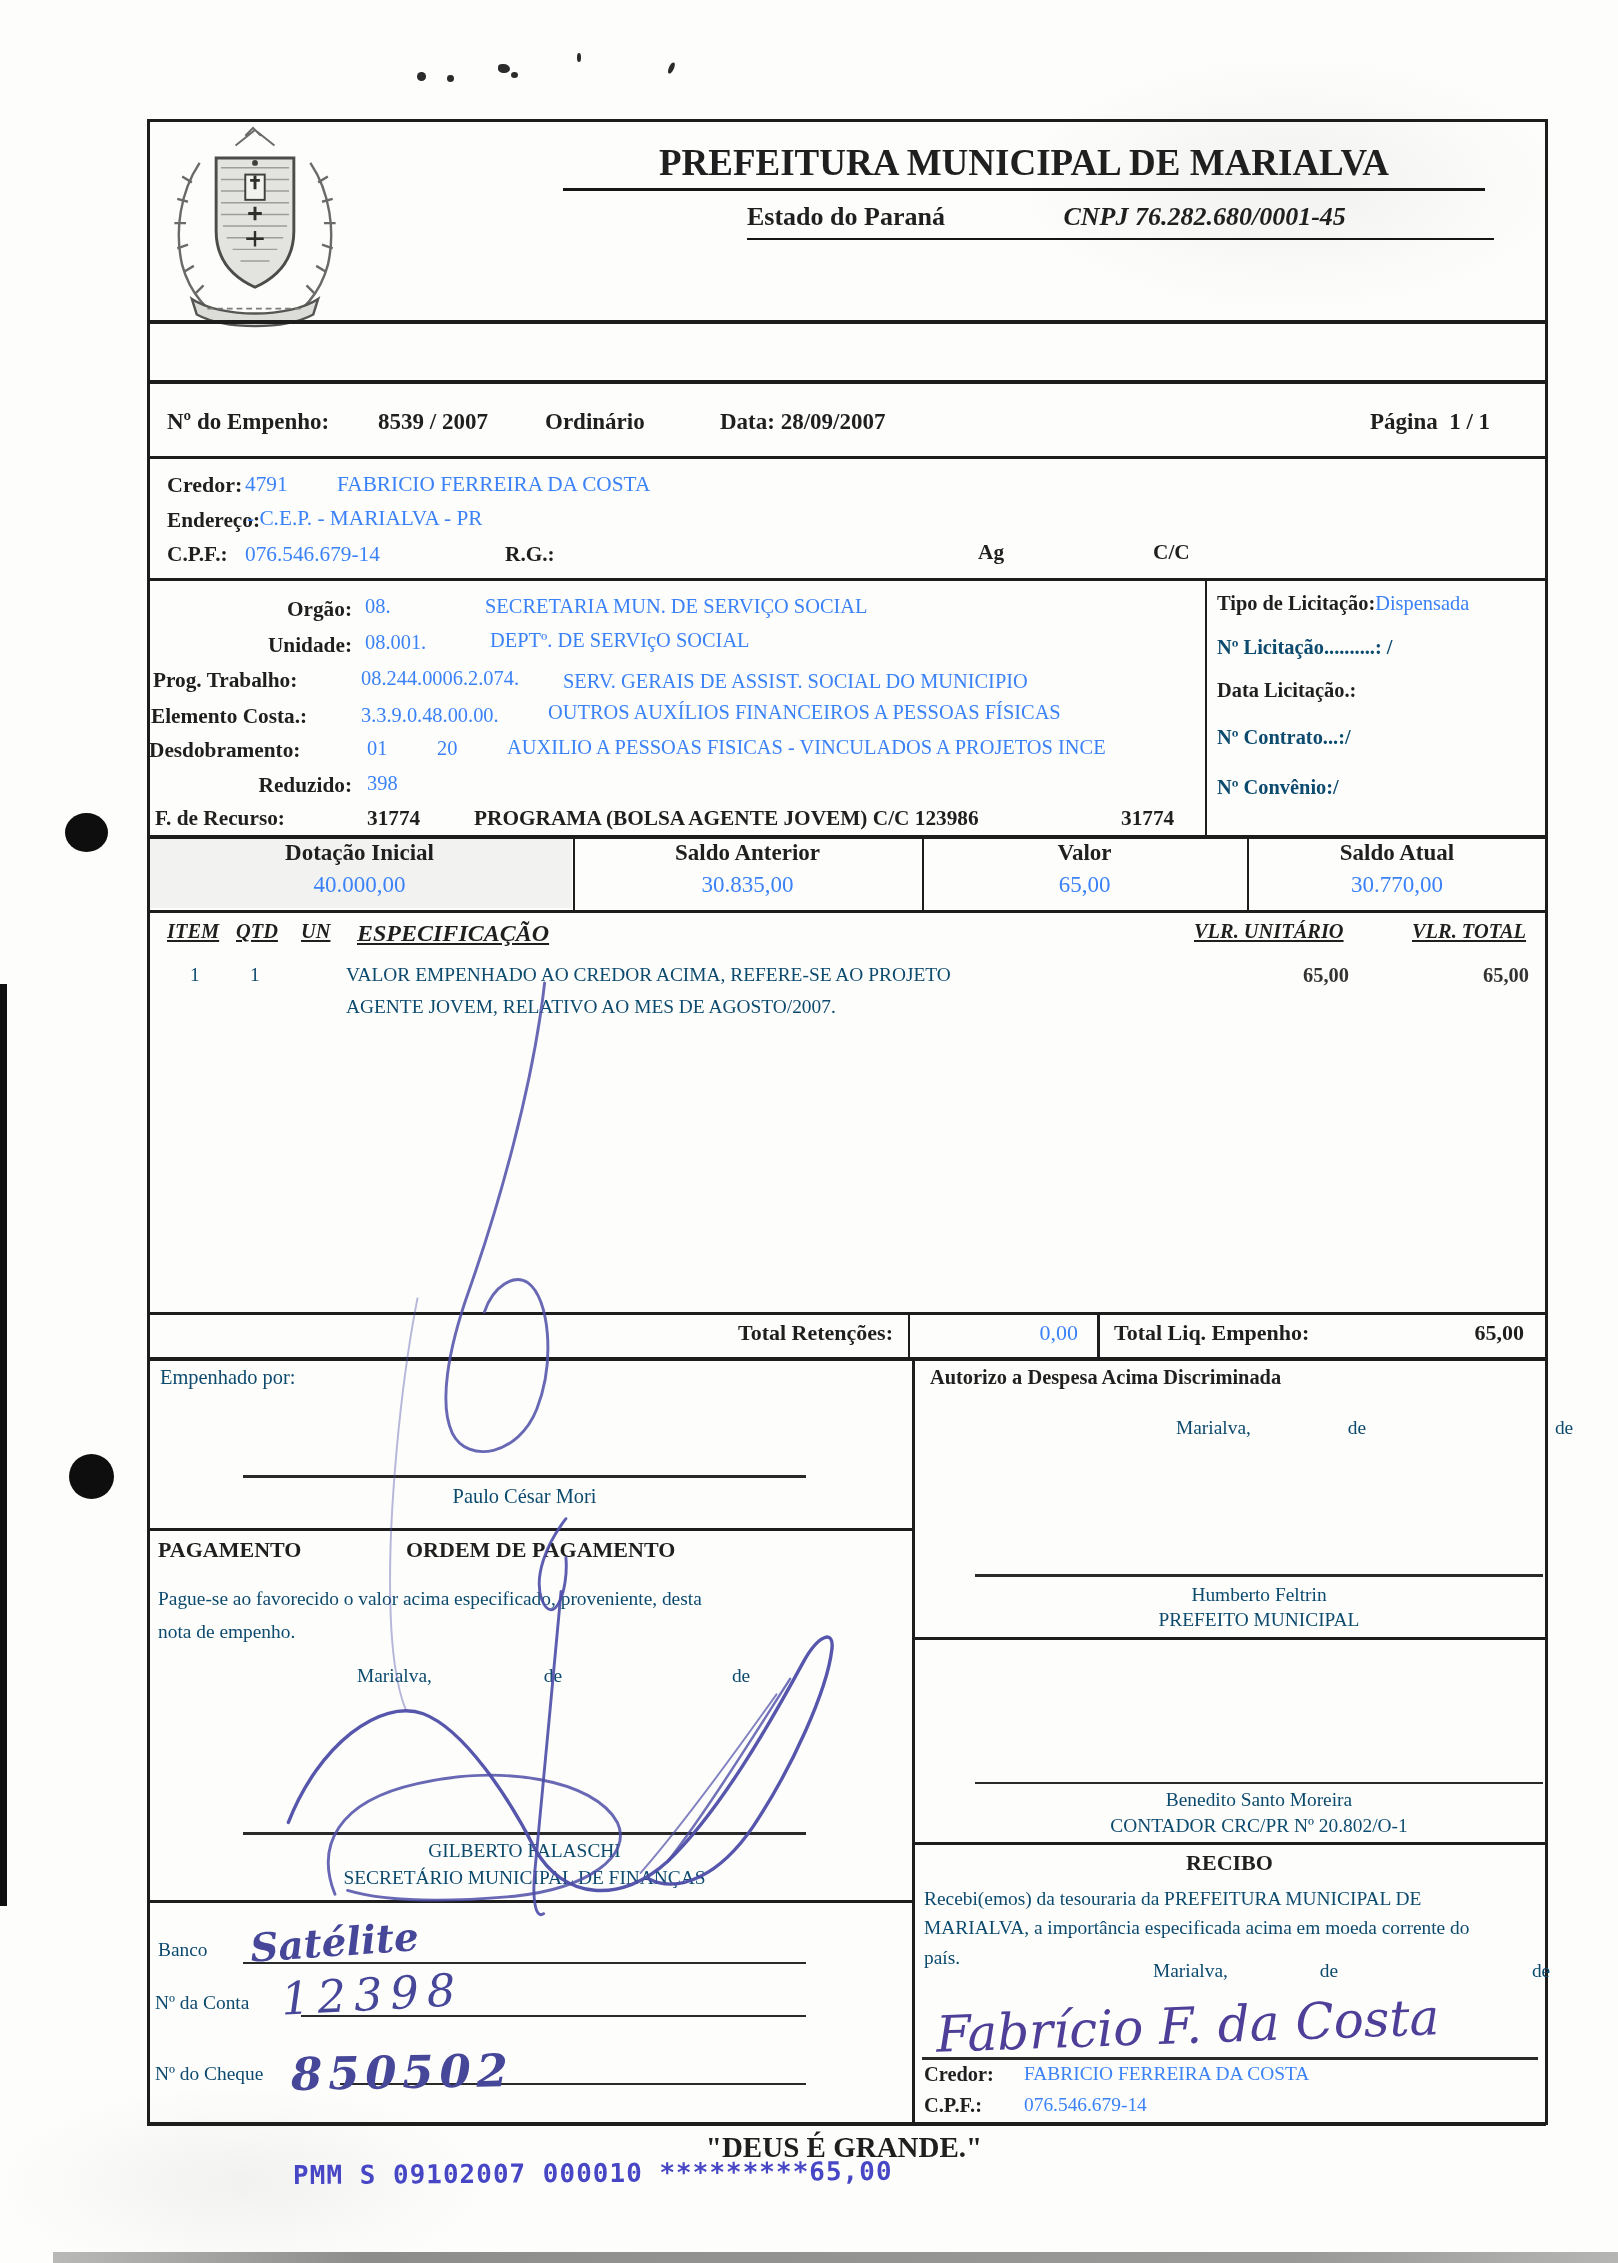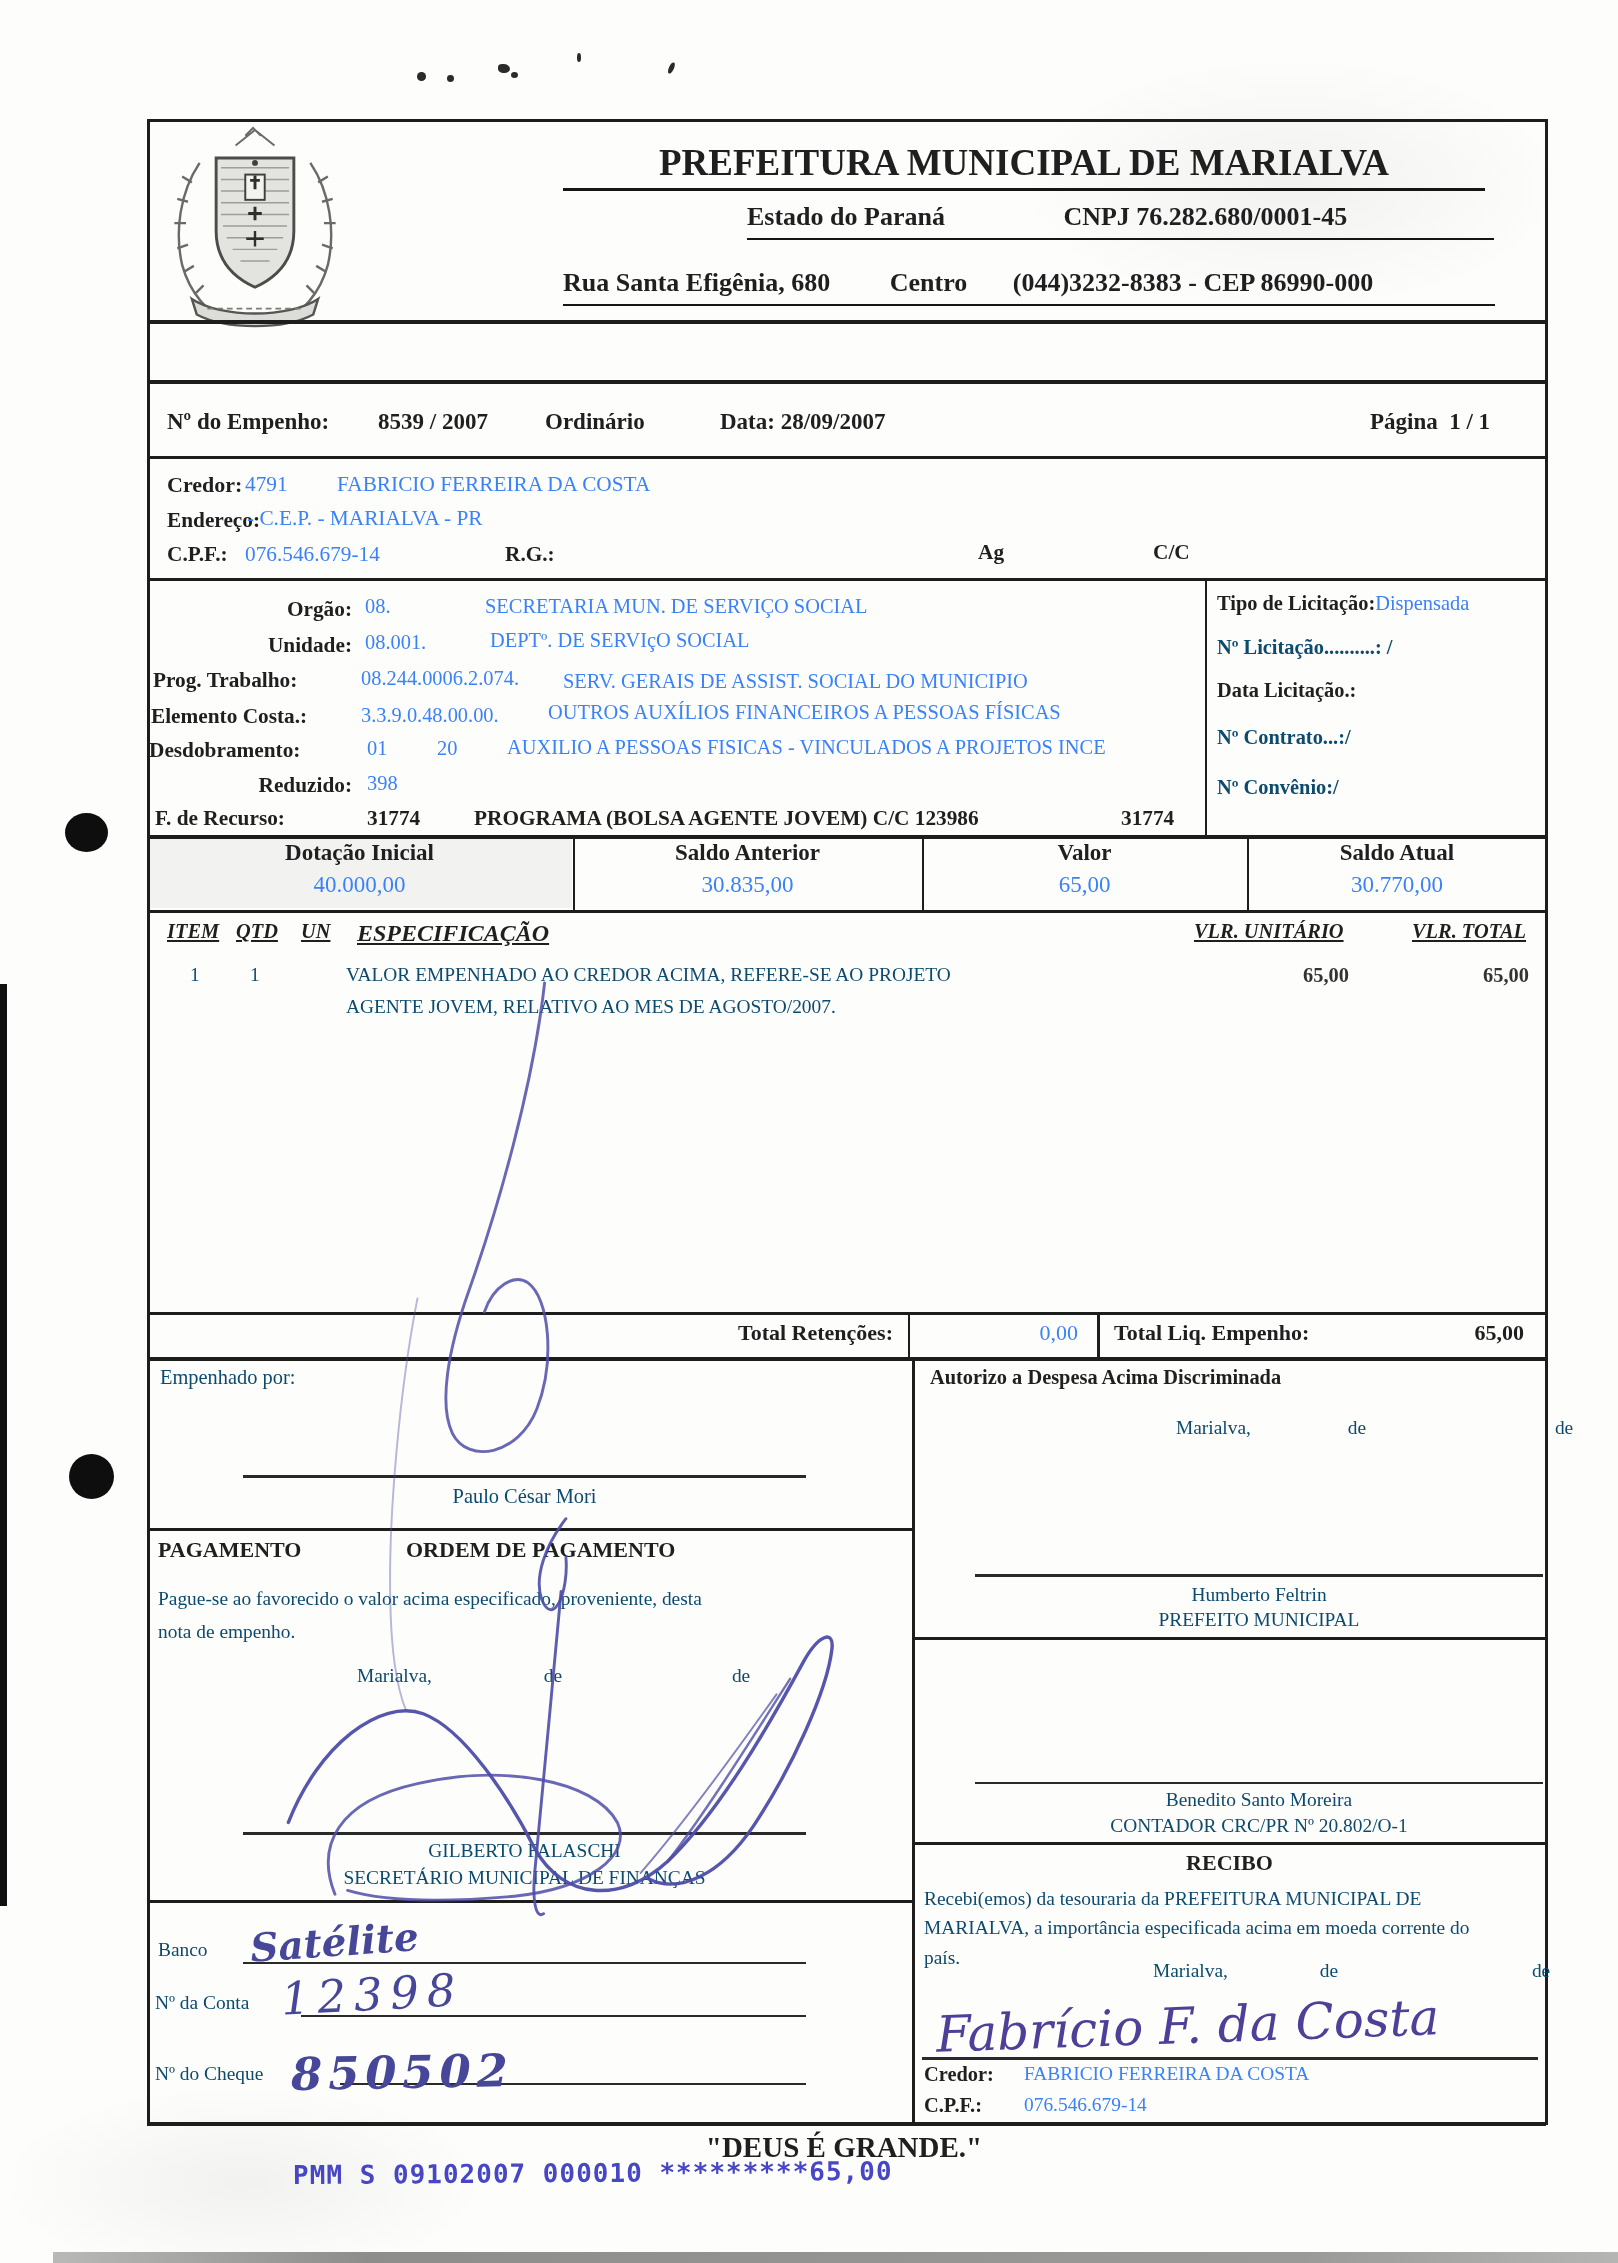--- a/index.html
+++ b/index.html
@@ -70,28 +70,23 @@
       <circle cx="105" cy="40" r="3" fill="#3f3f3d"></circle>
     </g>
     <path d="M40,180 C70,200 140,200 170,180 L165,196 C135,212 75,212 45,196 Z" fill="#dcdcd9" stroke="#555553" stroke-width="2.5"></path>
     <path d="M56,190 h100" stroke="#7b7b78" stroke-width="2" stroke-dasharray="6 4" fill="none"></path>
   </svg>
 
   <div class="abs b" style="left:563px;top:141px;width:922px;font-size:37px;text-align:center;border-bottom:3.9px solid #161616;padding-bottom:3.9px;">PREFEITURA MUNICIPAL DE MARIALVA</div>
 
   <div class="abs" style="left:747px;top:202px;width:747px;border-bottom:2.9px solid #161616;padding-bottom:5.8px;font-size:26px;">
     <span class="b">Estado do Paraná</span>
-    <span class="b" style="margin-left:112px;">CNPJ 76.282.680/0001-45</span>
-  </div>
-
-  <div class="abs" style="left:563px;top:268px;width:932px;border-bottom:2.9px solid #161616;padding-bottom:5.8px;font-size:26px;">
-    <span class="b">Rua Santa Efigênia, 680</span>
-    <span class="b" style="margin-left:53px;">Centro</span>
-    <span class="b" style="margin-left:39px;">(044)3232-8383  -  CEP 86990-000</span>
-  </div>
+    <span class="b" style="margin-left:112px;font-style:italic;">CNPJ 76.282.680/0001-45</span>
+  </div>
+
 
   <div class="hline" style="left:147px;top:320px;width:1399px;height:3.9px;"></div>
   <div class="hline" style="left:147px;top:380px;width:1399px;height:3.9px;"></div>
 
   <div class="abs b" style="left:167px;top:409px;font-size:23px;">Nº do Empenho:</div>
   <div class="abs b" style="left:378px;top:409px;font-size:23px;">8539 / 2007</div>
   <div class="abs b" style="left:545px;top:409px;font-size:23px;">Ordinário</div>
   <div class="abs b" style="left:720px;top:409px;font-size:23px;">
     <span>Data:</span> <span>28/09/2007</span>
   </div>

